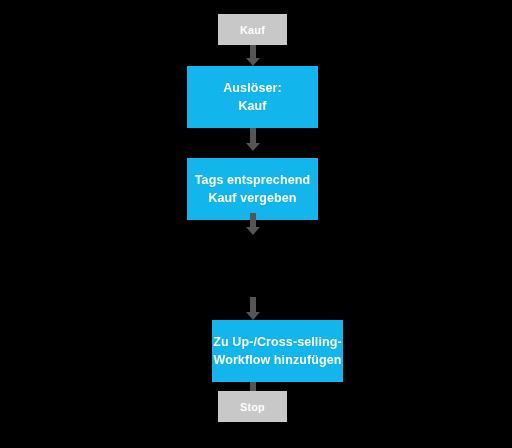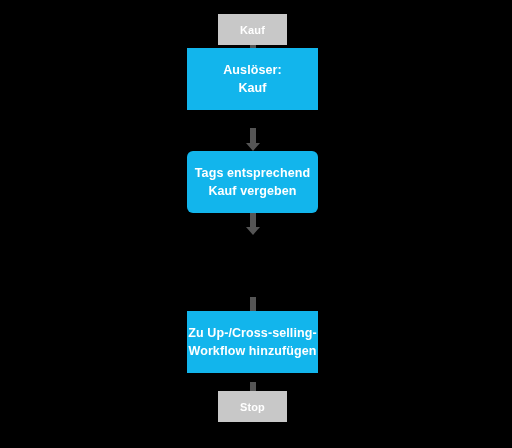--- a/index.html
+++ b/index.html
@@ -76,47 +76,47 @@
 
   <div class="node node-terminal" style="top:14px;">
     <span class="node-label">Kauf</span>
   </div>
 
   <div class="connector" style="top:45px; height:21px;">
     <div class="stem" style="height:13px;"></div>
     <div class="head" style="top:13px;"></div>
   </div>
 
-  <div class="node node-process" style="top:48px;">
+  <div class="node node-process" style="top:66px;">
     <span class="node-label">Auslöser:
 Kauf</span>
   </div>
 
   <div class="connector" style="top:128px; height:23px;">
     <div class="stem" style="height:15px;"></div>
     <div class="head" style="top:15px;"></div>
   </div>
 
-  <div class="node node-process" style="top:151px;border-radius:6px;">
+  <div class="node node-process" style="top:158px;">
     <span class="node-label">Tags entsprechend
 Kauf vergeben</span>
   </div>
 
   <div class="connector" style="top:213px; height:22px;">
     <div class="stem" style="height:14px;"></div>
     <div class="head" style="top:14px;"></div>
   </div>
 
 
   <div class="connector" style="top:297px; height:23px;">
     <div class="stem" style="height:15px;"></div>
     <div class="head" style="top:15px;"></div>
   </div>
 
-  <div class="node node-process" style="top:311px;">
+  <div class="node node-process" style="top:320px;margin-left:25px;">
     <span class="node-label">Zu Up-/Cross-selling-
 Workflow hinzufügen</span>
   </div>
 
   <div class="connector" style="top:382px; height:29px;">
     <div class="stem" style="height:21px;"></div>
     <div class="head" style="top:21px;"></div>
   </div>
 
   <div class="node node-terminal" style="top:391px;">

